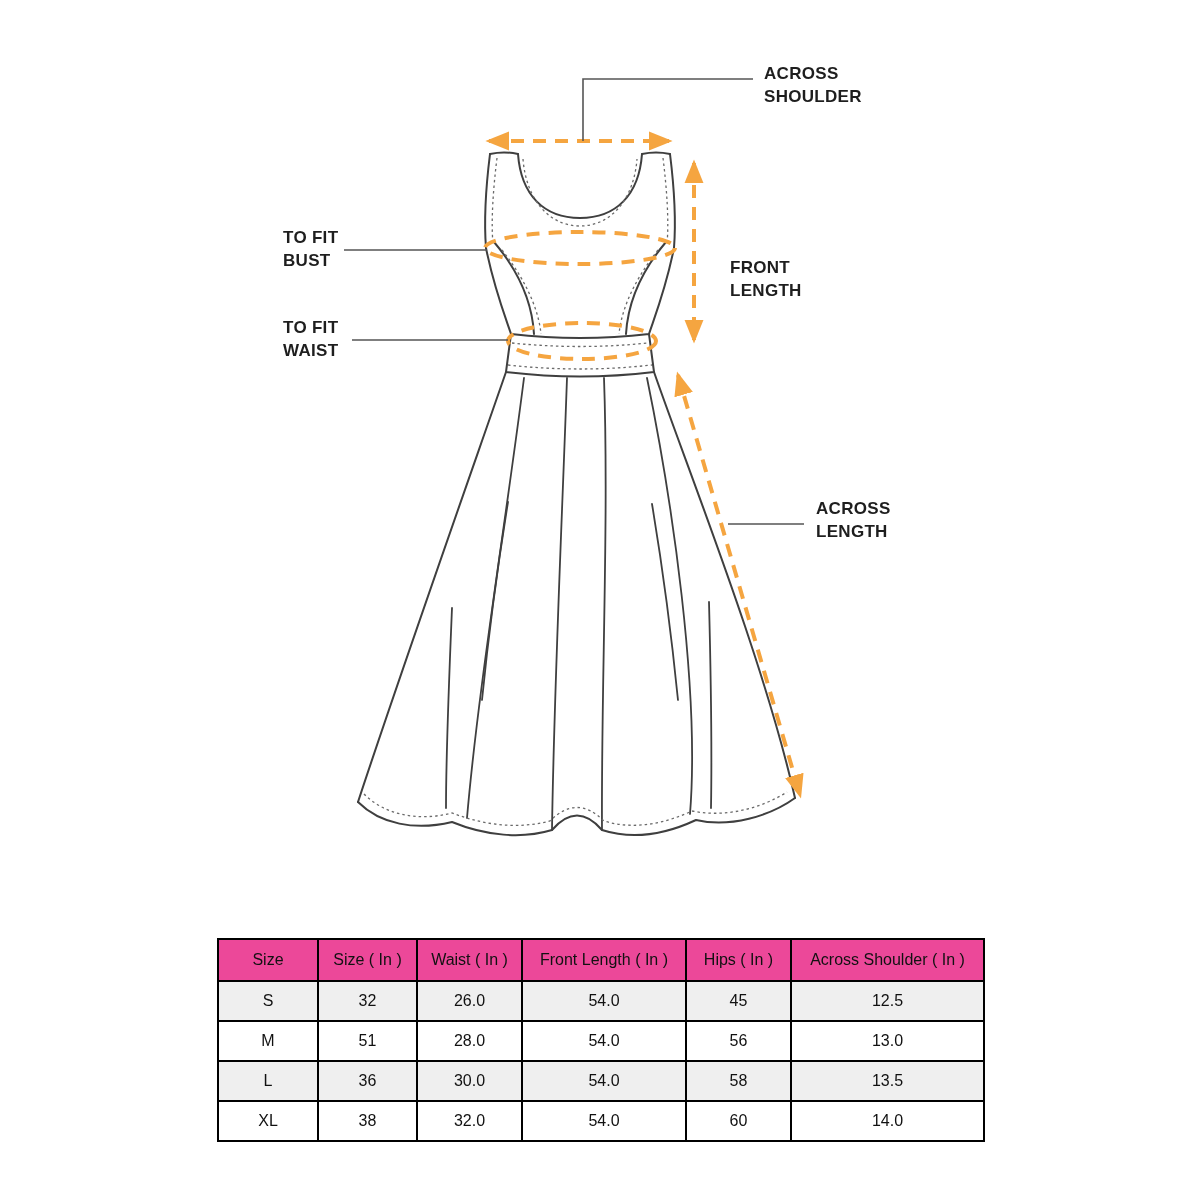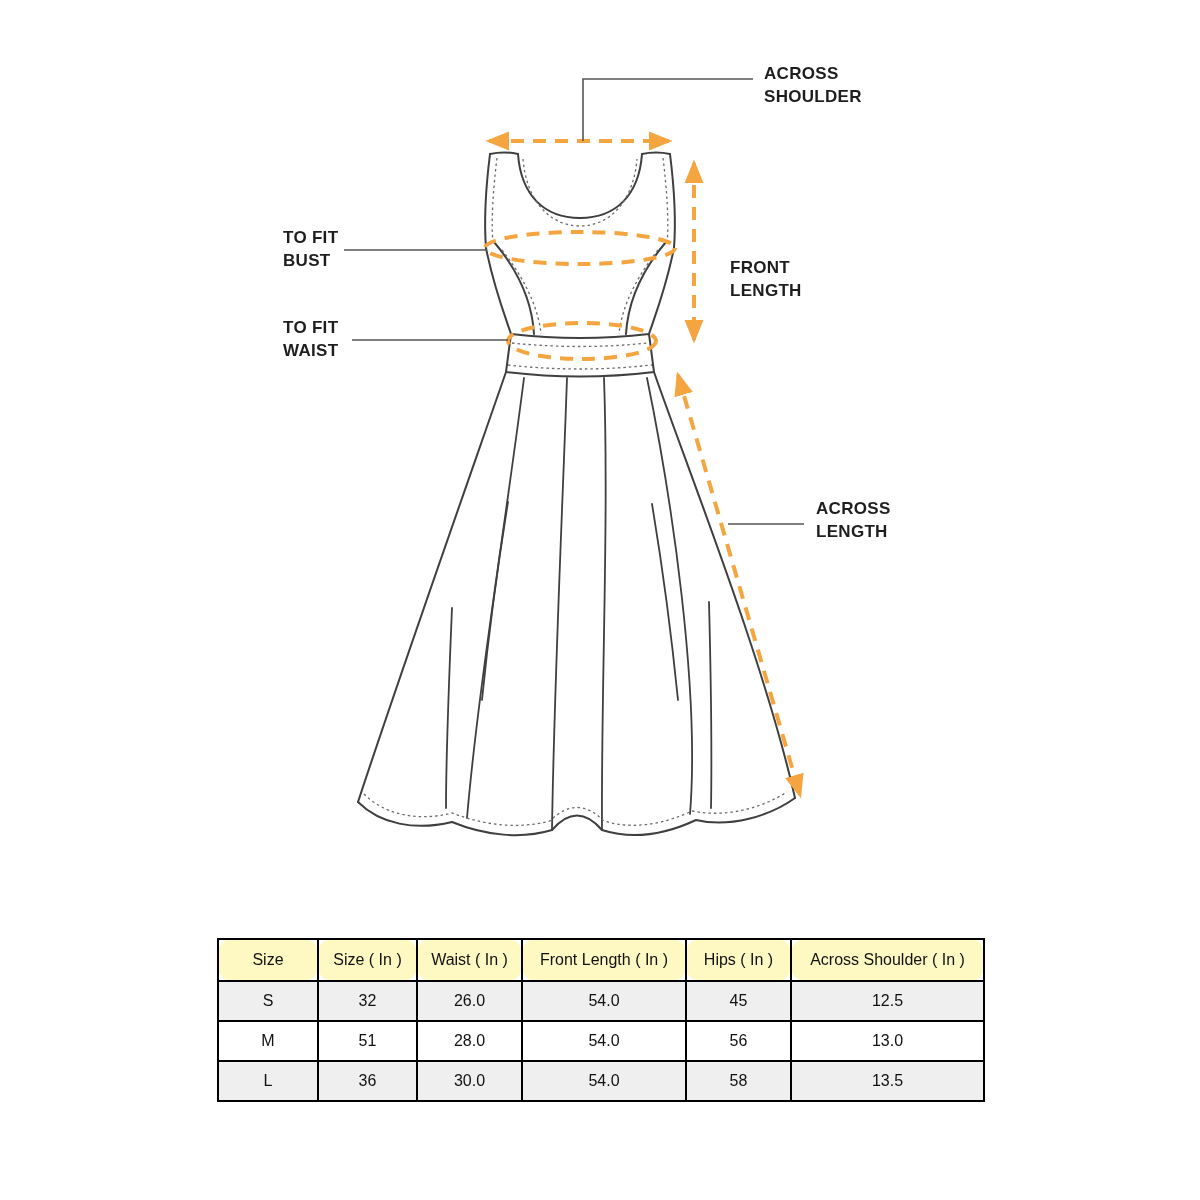--- a/index.html
+++ b/index.html
@@ -19,21 +19,21 @@
   .size-table{
     position:absolute;left:217px;top:938px;width:766px;
     border-collapse:collapse;table-layout:fixed;
     font-size:16px;color:#111;
   }
   .size-table th,.size-table td{
     border:2px solid #000;
     text-align:center;vertical-align:middle;
     font-weight:400;padding:0;
   }
-  .size-table thead th{background:#fef9c3;height:40px;border-radius:14px;}
+  .size-table thead th{background:#ec4899;height:40px;}
   .size-table tbody td{height:38px;background:#ffffff;}
   .size-table tbody tr:nth-child(odd) td{background:#efefef;}
 </style>
 </head>
 <body>
 
 <div class="page">
 
   <div class="diagram-area">
 
@@ -157,16 +157,24 @@
         <td>13.0</td>
       </tr>
       <tr>
         <td>L</td>
         <td>36</td>
         <td>30.0</td>
         <td>54.0</td>
         <td>58</td>
         <td>13.5</td>
       </tr>
+      <tr>
+        <td>XL</td>
+        <td>38</td>
+        <td>32.0</td>
+        <td>54.0</td>
+        <td>60</td>
+        <td>14.0</td>
+      </tr>
     </tbody>
   </table>
 
 </div>
 
 </body></html>

